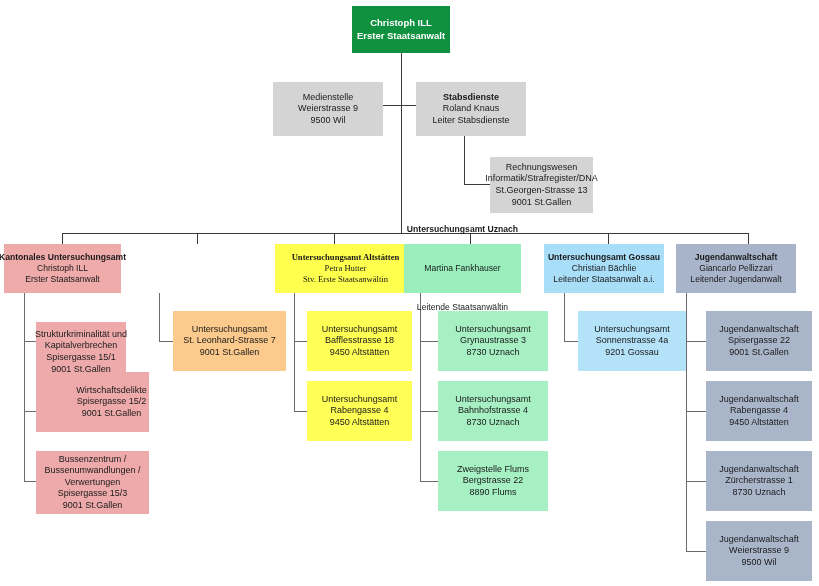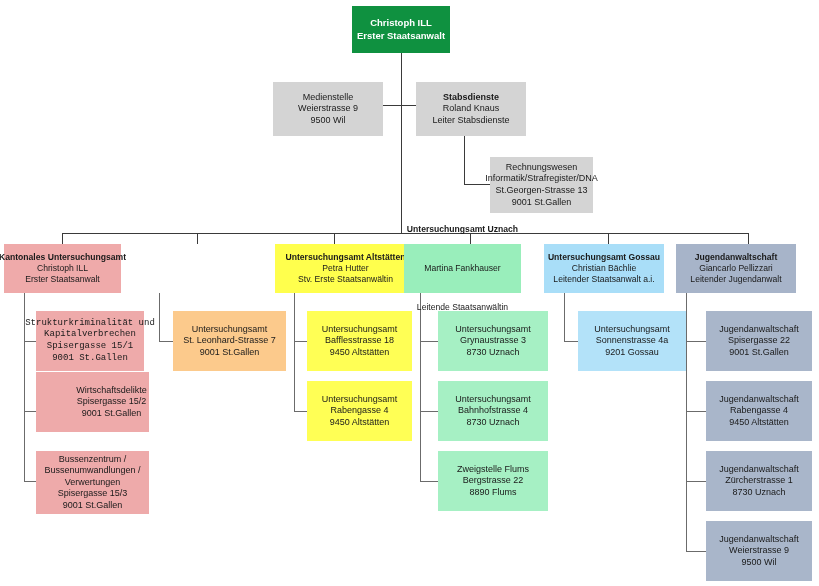--- a/index.html
+++ b/index.html
@@ -145,21 +145,21 @@
     <span class="ln">9001 St.Gallen</span>
   </div>
 
   <div class="node hdr c-pink" style="left:4px; top:244px; width:117px; height:49px;">
     <span class="ln b">Kantonales Untersuchungsamt</span>
     <span class="ln">Christoph ILL</span>
     <span class="ln">Erster Staatsanwalt</span>
   </div>
 
 
-  <div class="node hdr c-yellow" style="left:275px; top:244px; width:141px; height:49px;">
+  <div class="node hdr c-yellow" style="left:275px; top:244px; width:141px; height:49px;font-family:Liberation Serif, serif;">
     <span class="ln b">Untersuchungsamt Altstätten</span>
     <span class="ln">Petra Hutter</span>
     <span class="ln">Stv. Erste Staatsanwältin</span>
   </div>
 
   <div class="node hdr c-green" style="left:404px; top:244px; width:117px; height:49px;gap:28px;">
     <span class="ln b">Untersuchungsamt Uznach</span>
     <span class="ln">Martina Fankhauser</span>
     <span class="ln">Leitende Staatsanwältin</span>
   </div>
@@ -169,21 +169,21 @@
     <span class="ln">Christian Bächlie</span>
     <span class="ln">Leitender Staatsanwalt a.i.</span>
   </div>
 
   <div class="node hdr c-slate" style="left:676px; top:244px; width:120px; height:49px;">
     <span class="ln b">Jugendanwaltschaft</span>
     <span class="ln">Giancarlo Pellizzari</span>
     <span class="ln">Leitender Jugendanwalt</span>
   </div>
 
-  <div class="node sub c-pink2" style="left:36px; top:311px; width:108px; height:60px;font-family:Liberation Mono, monospace;">
+  <div class="node sub c-pink2" style="left:36px; top:322px; width:90px; height:60px;">
     <span class="ln">Strukturkriminalität und</span>
     <span class="ln">Kapitalverbrechen</span>
     <span class="ln">Spisergasse 15/1</span>
     <span class="ln">9001 St.Gallen</span>
   </div>
 
   <div class="node sub c-pink2" style="left:36px; top:372px; width:113px; height:60px;padding-left:38px;">
     <span class="ln">Wirtschaftsdelikte</span>
     <span class="ln">Spisergasse 15/2</span>
     <span class="ln">9001 St.Gallen</span>

